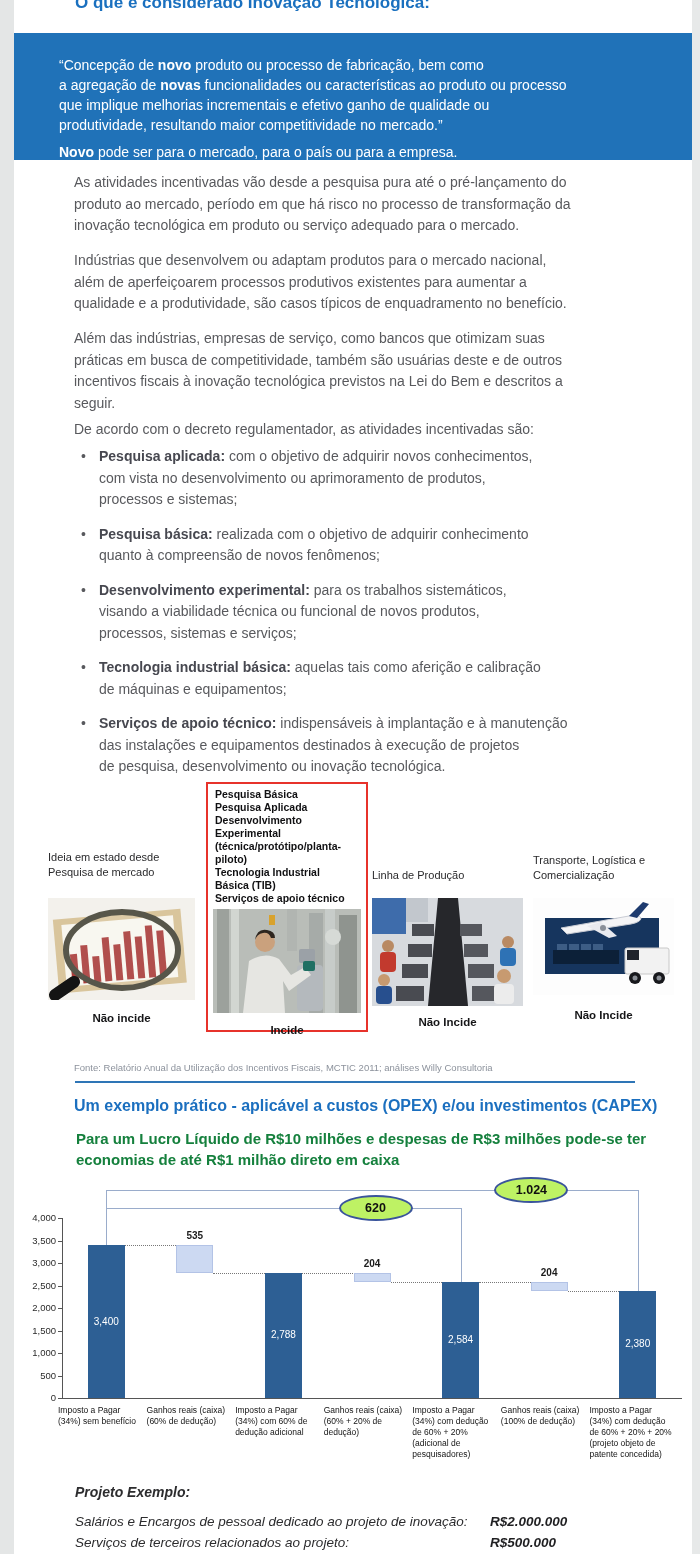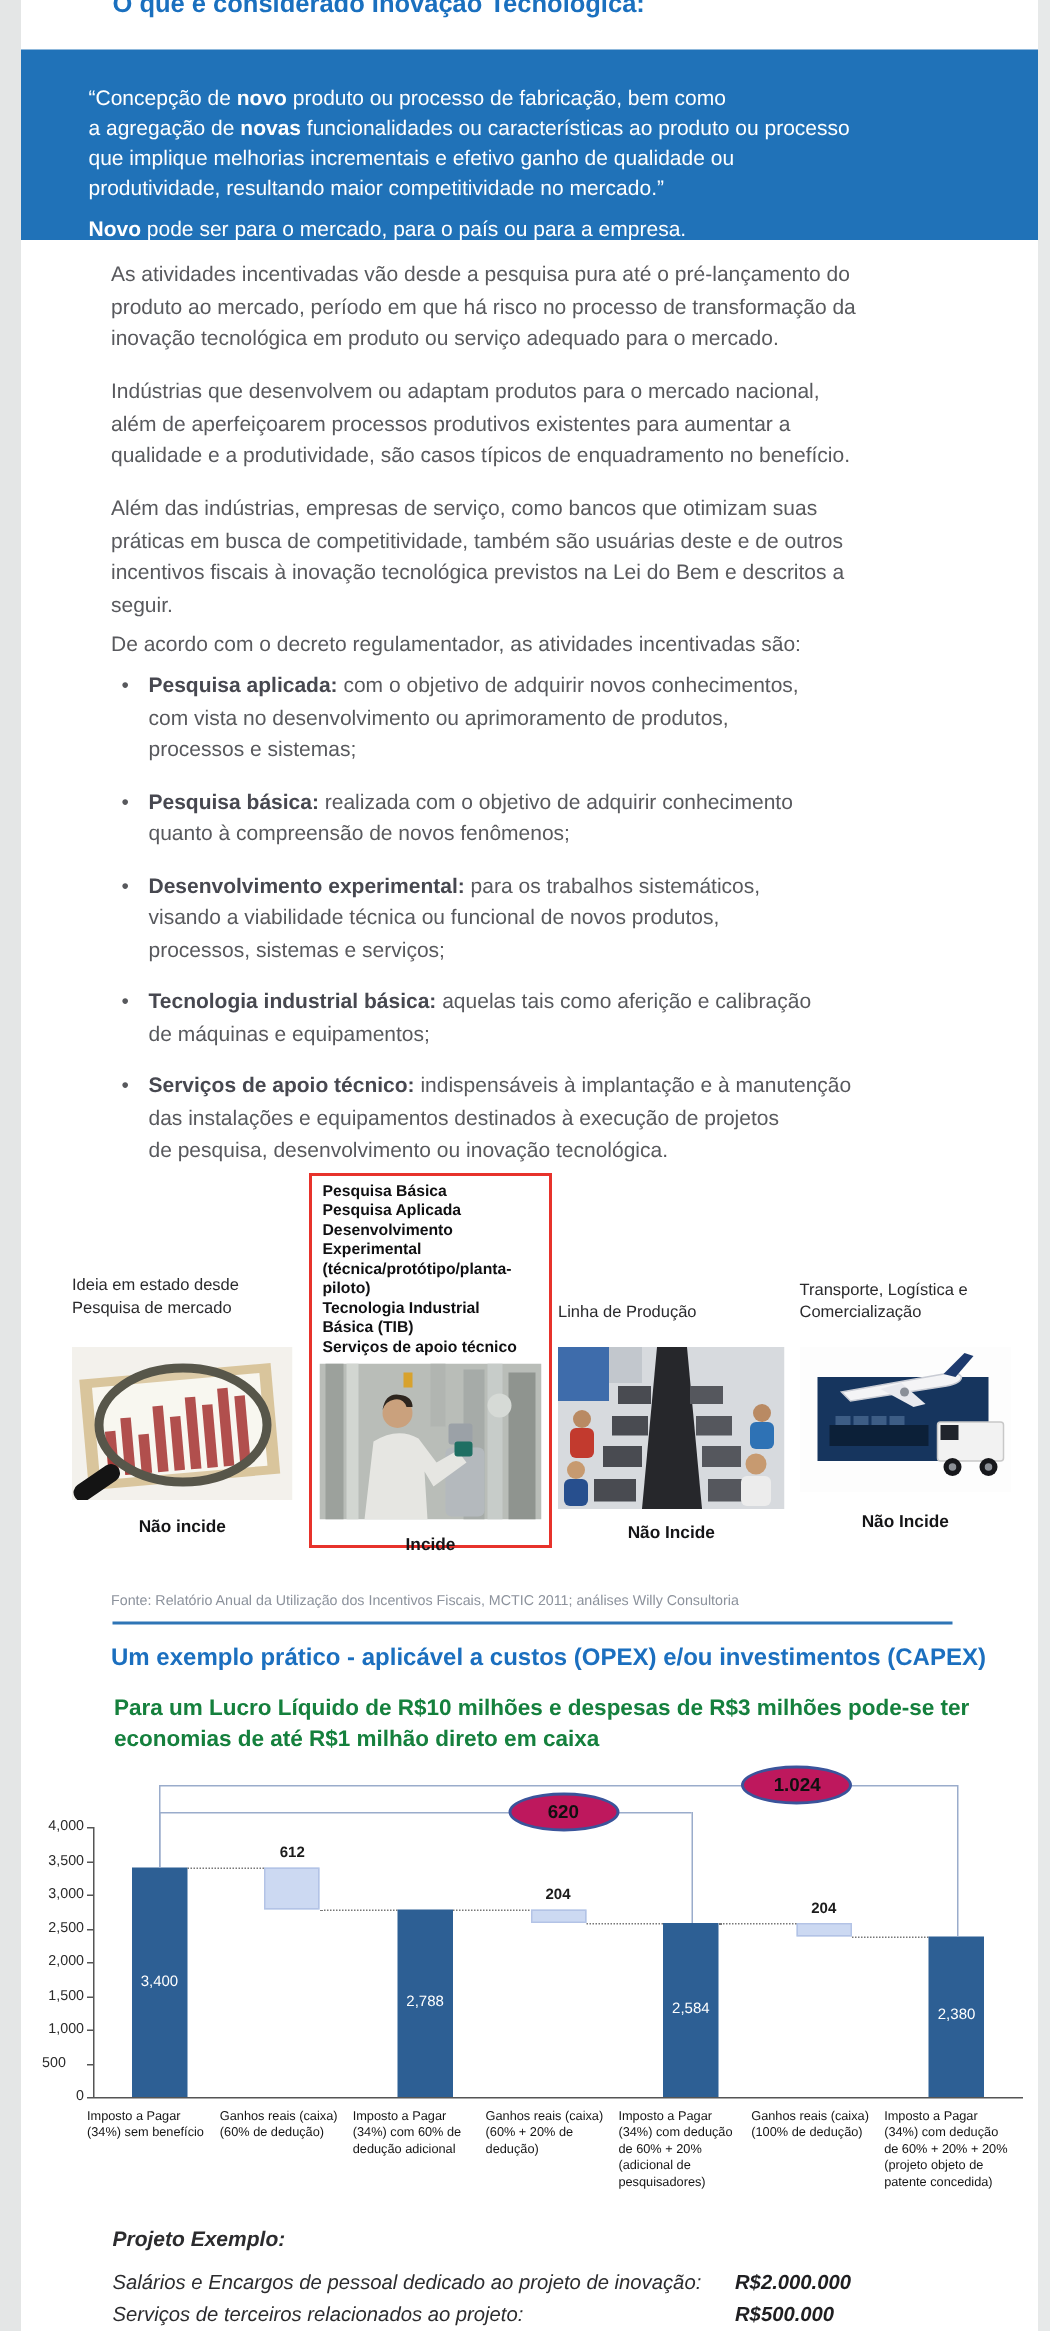--- a/index.html
+++ b/index.html
@@ -36,21 +36,21 @@
   .axis-v{position:absolute;width:1px;background:#555}
   .axis-h{position:absolute;height:1px;background:#555}
   .bar{position:absolute}
   .bar.total{background:#2d5f94}
   .bar.delta{background:#ccd9f2;border:1px solid #b3c3e6;box-sizing:border-box}
   .bar-label-total{position:absolute;color:#fff;font-size:10px;text-align:center}
   .bar-label-delta{position:absolute;color:#1c1c1c;font-size:10px;font-weight:700;text-align:center}
   .dotline{position:absolute;height:0;border-top:1px dotted #777}
   .xlabel{position:absolute;font-size:8.5px;line-height:1.3;color:#141414;text-align:left;white-space:pre-line}
   .bracket-line{position:absolute;background:#9aaccb}
-  .oval{position:absolute;width:74px;height:26px;border:2px solid #3a549b;border-radius:50%;background:#be185d;font-weight:700;font-size:12.5px;text-align:center;line-height:23px;color:#101010;box-sizing:border-box}
+  .oval{position:absolute;width:74px;height:26px;border:2px solid #3a549b;border-radius:50%;background:#bef264;font-weight:700;font-size:12.5px;text-align:center;line-height:23px;color:#101010;box-sizing:border-box}
   .proj-head{position:absolute;left:75px;top:1484px;font-size:14px;font-weight:700;font-style:italic;color:#2c2c2e}
   .proj-label{position:absolute;left:75px;font-size:13.5px;font-style:italic;color:#2c2c2e}
   .proj-value{position:absolute;left:490px;font-size:13.5px;font-style:italic;font-weight:700;color:#1f1f21}
 </style>
 </head>
 <body>
 
 <div class="page">
   <div class="strip left"></div>
   <div class="strip right"></div>
@@ -210,21 +210,21 @@
 
   <div class="fonte">Fonte: Relatório Anual da Utilização dos Incentivos Fiscais, MCTIC 2011; análises Willy Consultoria</div>
   <div class="bluehr"></div>
   <div class="h2">Um exemplo prático - aplicável a custos (OPEX) e/ou investimentos (CAPEX)</div>
   <div class="subhead">Para um Lucro Líquido de R$10 milhões e despesas de R$3 milhões pode-se ter
 economias de até R$1 milhão direto em caixa</div>
 
   <div id="chart-panel">
       <div class="ytick-label" style="left: -4px; top: 214px; width: 40px;">0</div>
       <div class="tickmark" style="left: 38px; top: 220px; width: 4px;"></div>
-      <div class="ytick-label" style="left: -4px; top: 191.5px; width: 40px; text-align: center;">500</div>
+      <div class="ytick-label" style="left: -4px; top: 191.5px; width: 40px;">500</div>
       <div class="tickmark" style="left: 38px; top: 197.5px; width: 4px;"></div>
       <div class="ytick-label" style="left: -4px; top: 169px; width: 40px;">1,000</div>
       <div class="tickmark" style="left: 38px; top: 175px; width: 4px;"></div>
       <div class="ytick-label" style="left: -4px; top: 146.5px; width: 40px;">1,500</div>
       <div class="tickmark" style="left: 38px; top: 152.5px; width: 4px;"></div>
       <div class="ytick-label" style="left: -4px; top: 124px; width: 40px;">2,000</div>
       <div class="tickmark" style="left: 38px; top: 130px; width: 4px;"></div>
       <div class="ytick-label" style="left: -4px; top: 101.5px; width: 40px;">2,500</div>
       <div class="tickmark" style="left: 38px; top: 107.5px; width: 4px;"></div>
       <div class="ytick-label" style="left: -4px; top: 79px; width: 40px;">3,000</div>
@@ -233,21 +233,21 @@
       <div class="tickmark" style="left: 38px; top: 62.5px; width: 4px;"></div>
       <div class="ytick-label" style="left: -4px; top: 34px; width: 40px;">4,000</div>
       <div class="tickmark" style="left: 38px; top: 40px; width: 4px;"></div>
       <div class="axis-v" style="left: 42px; top: 40px; height: 180px;"></div>
       <div class="axis-h" style="left: 42px; top: 220px; width: 620px;"></div>
       <div class="bar total" style="left: 67.7857px; top: 67px; width: 37px; height: 153px;"></div>
       <div class="bar-label-total" style="left: 61.7857px; top: 137.5px; width: 49px;">3,400</div>
       <div class="xlabel" style="left: 38px; top: 227px; width: 96.5714px;">Imposto a Pagar
 (34%) sem benefício</div>
       <div class="bar delta" style="left: 156.357px; top: 67px; width: 37px; height: 27.54px;"></div>
-      <div class="bar-label-delta" style="left: 146.357px; top: 52px; width: 57px;">612</div>
+      <div class="bar-label-delta" style="left: 146.357px; top: 52px; width: 57px;">535</div>
       <div class="dotline" style="left: 104.786px; top: 67px; width: 51.5714px;"></div>
       <div class="dotline" style="left: 193.357px; top: 94.54px; width: 51.5714px;"></div>
       <div class="xlabel" style="left: 126.571px; top: 227px; width: 96.5714px;">Ganhos reais (caixa)
 (60% de dedução)</div>
       <div class="bar total" style="left: 244.929px; top: 94.54px; width: 37px; height: 125.46px;"></div>
       <div class="bar-label-total" style="left: 238.929px; top: 151.27px; width: 49px;">2,788</div>
       <div class="xlabel" style="left: 215.143px; top: 227px; width: 96.5714px;">Imposto a Pagar
 (34%) com 60% de
 dedução adicional</div>
       <div class="bar delta" style="left: 333.5px; top: 94.54px; width: 37px; height: 9.18px;"></div>

